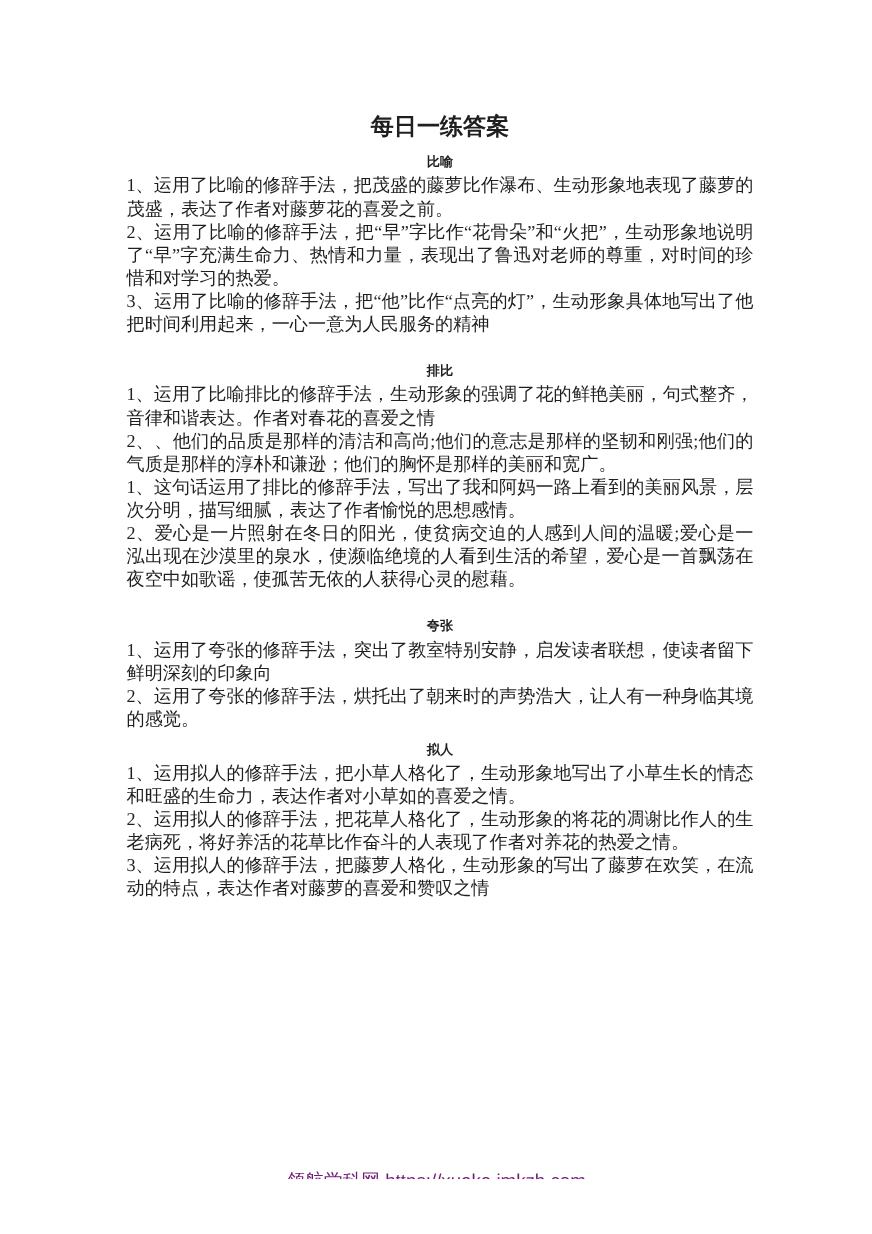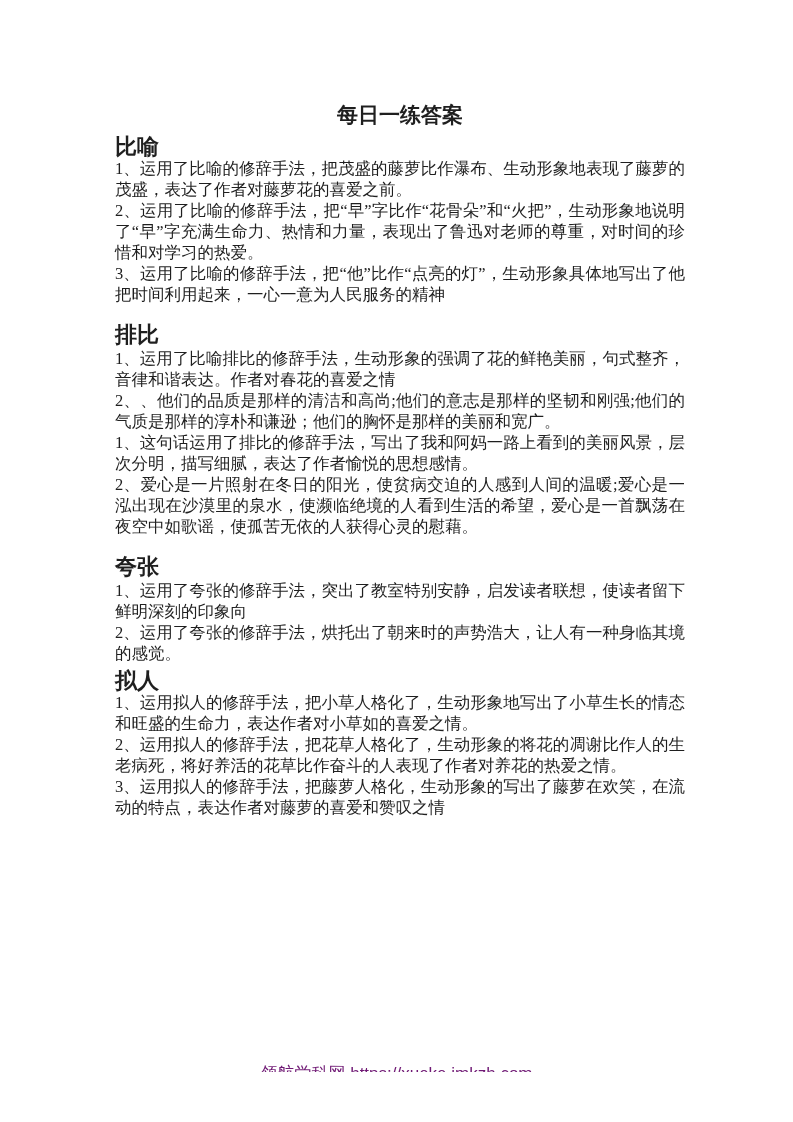--- a/index.html
+++ b/index.html
@@ -16,25 +16,26 @@
   }
   .doc-title {
     margin: 0;
     font-size: 21px;
     line-height: 30px;
     font-weight: bold;
     text-align: center;
   }
   .sec-heading {
     margin: 6px 0 0 0;
-    font-size: 22px;
+    font-size: 12px;
     line-height: 22px;
     font-weight: bold;
+    text-align: center;
   }
-  .gap-1 { margin-top: 21px; font-family: Liberation Mono, monospace; }
+  .gap-1 { margin-top: 21px; }
   .gap-2 { }
   .para {
     margin: 0;
     font-size: 16.5px;
     line-height: 21px;
     text-align: justify;
     text-justify: inter-character;
     word-break: break-all;
   }
   .para-gap { margin-top: 21px; }

